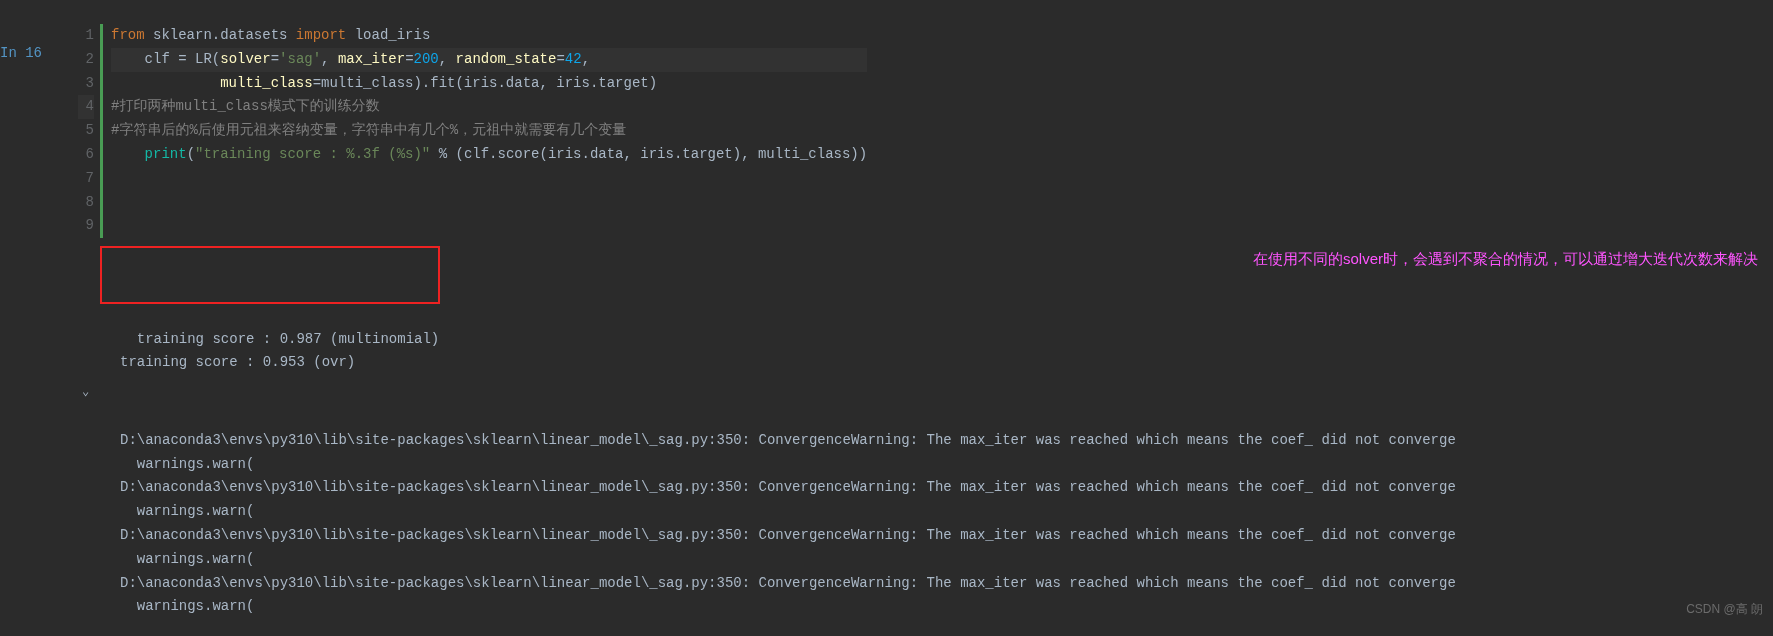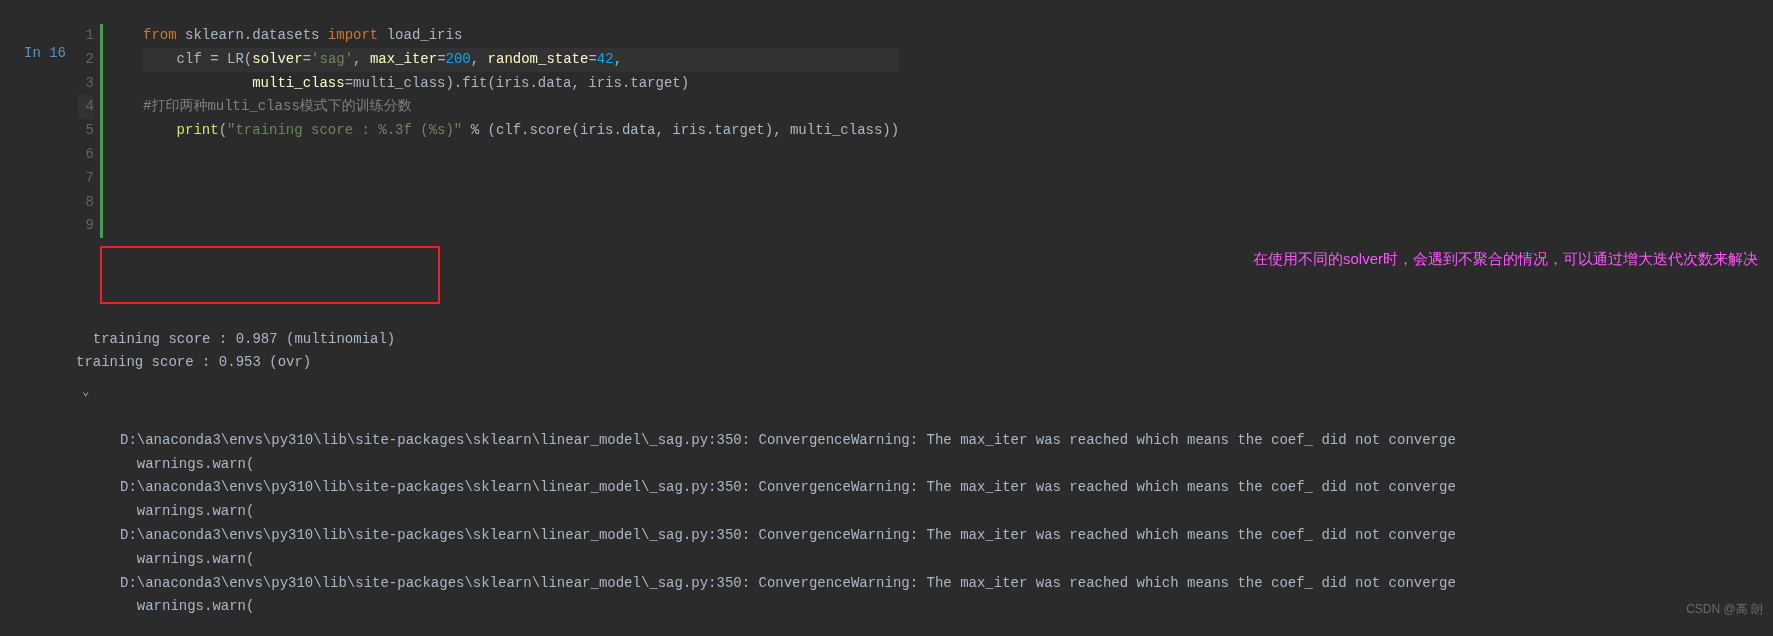--- a/index.html
+++ b/index.html
@@ -13,59 +13,57 @@
     height: 636px;
     overflow: hidden;
     position: relative;
   }
   .cell {
     display: flex;
     padding-top: 24px;
   }
   .prompt {
     width: 78px;
-    text-align: center;
+    text-align: left;
     padding-right: 10px;
     color: #606366;
     padding-top: 18px;
-    padding-left: 22px;
   }
   .prompt .in { color: #5394c4; }
   .gutter {
     width: 22px;
     text-align: right;
     color: #606366;
     padding-right: 6px;
     background: #2b2b2b;
     user-select: none;
   }
   .code-area {
     background: #2b2b2b;
     border-left: 3px solid #499c54;
     flex: 1;
     padding-left: 8px;
     position: relative;
   }
   .code-line {
     white-space: pre;
     display: block;
-    margin-left: 32px;
   }
   .hl-line { background: #323232; }
   .kw { color: #cc7832; }
   .str { color: #6a8759; }
   .num { color: #0ea5e9; }
   .param { color: #fef9c3; }
   .comment { color: #808080; }
   .ident { color: #a9b7c6; }
-  .builtin { color: #bef264; text-align: center; }
+  .builtin { color: #14b8a6; text-align: center; }
   .mod { color: #a9b7c6; }
 
   .output {
-    padding: 18px 0 0 76px;
+    padding: 18px 0 0 120px;
     white-space: pre;
     color: #a9b7c6;
     position: relative;
   }
   .red-box {
     position: absolute;
     border: 2px solid #ee2222;
     left: 100px;
     top: 8px;
     width: 340px;
@@ -123,20 +121,21 @@
       <div>6</div>
       <div>7</div>
       <div>8</div>
       <div>9</div>
     </div>
     <div class="code-area">
       <span class="code-line"><span class="kw">from</span> <span class="mod">sklearn.datasets</span> <span class="kw">import</span> <span class="ident">load_iris</span></span>
       <span class="code-line hl-line"><span>    </span><span class="ident">clf</span><span> = </span><span class="ident">LR</span>(<span class="param">solver</span>=<span class="str">'sag'</span>, <span class="param">max_iter</span>=<span class="num">200</span>, <span class="param">random_state</span>=<span class="num">42</span><span>,</span></span>
       <span class="code-line"><span>             </span><span class="param">multi_class</span><span class="ident">=multi_class).fit(iris.data, iris.target)</span></span>
       <span class="code-line"><span class="comment">#打印两种multi_class模式下的训练分数</span></span>
+      <span class="code-line"><span class="comment">#字符串后的%后使用元祖来容纳变量，字符串中有几个%，元祖中就需要有几个变量</span></span>
       <span class="code-line"><span>    </span><span class="builtin">print</span>(<span class="str">"training score : %.3f (%s)"</span><span class="ident"> % (clf.score(iris.data, iris.target), multi_class))</span></span>
     </div>
   </div>
 </div>
 
 <div class="output">
   <div class="red-box"></div>
   <div class="annotation">在使用不同的solver时，会遇到不聚合的情况，可以通过增大迭代次数来解决</div>
   <span>training score : 0.987 (multinomial)</span>
 <span>training score : 0.953 (ovr)</span>

